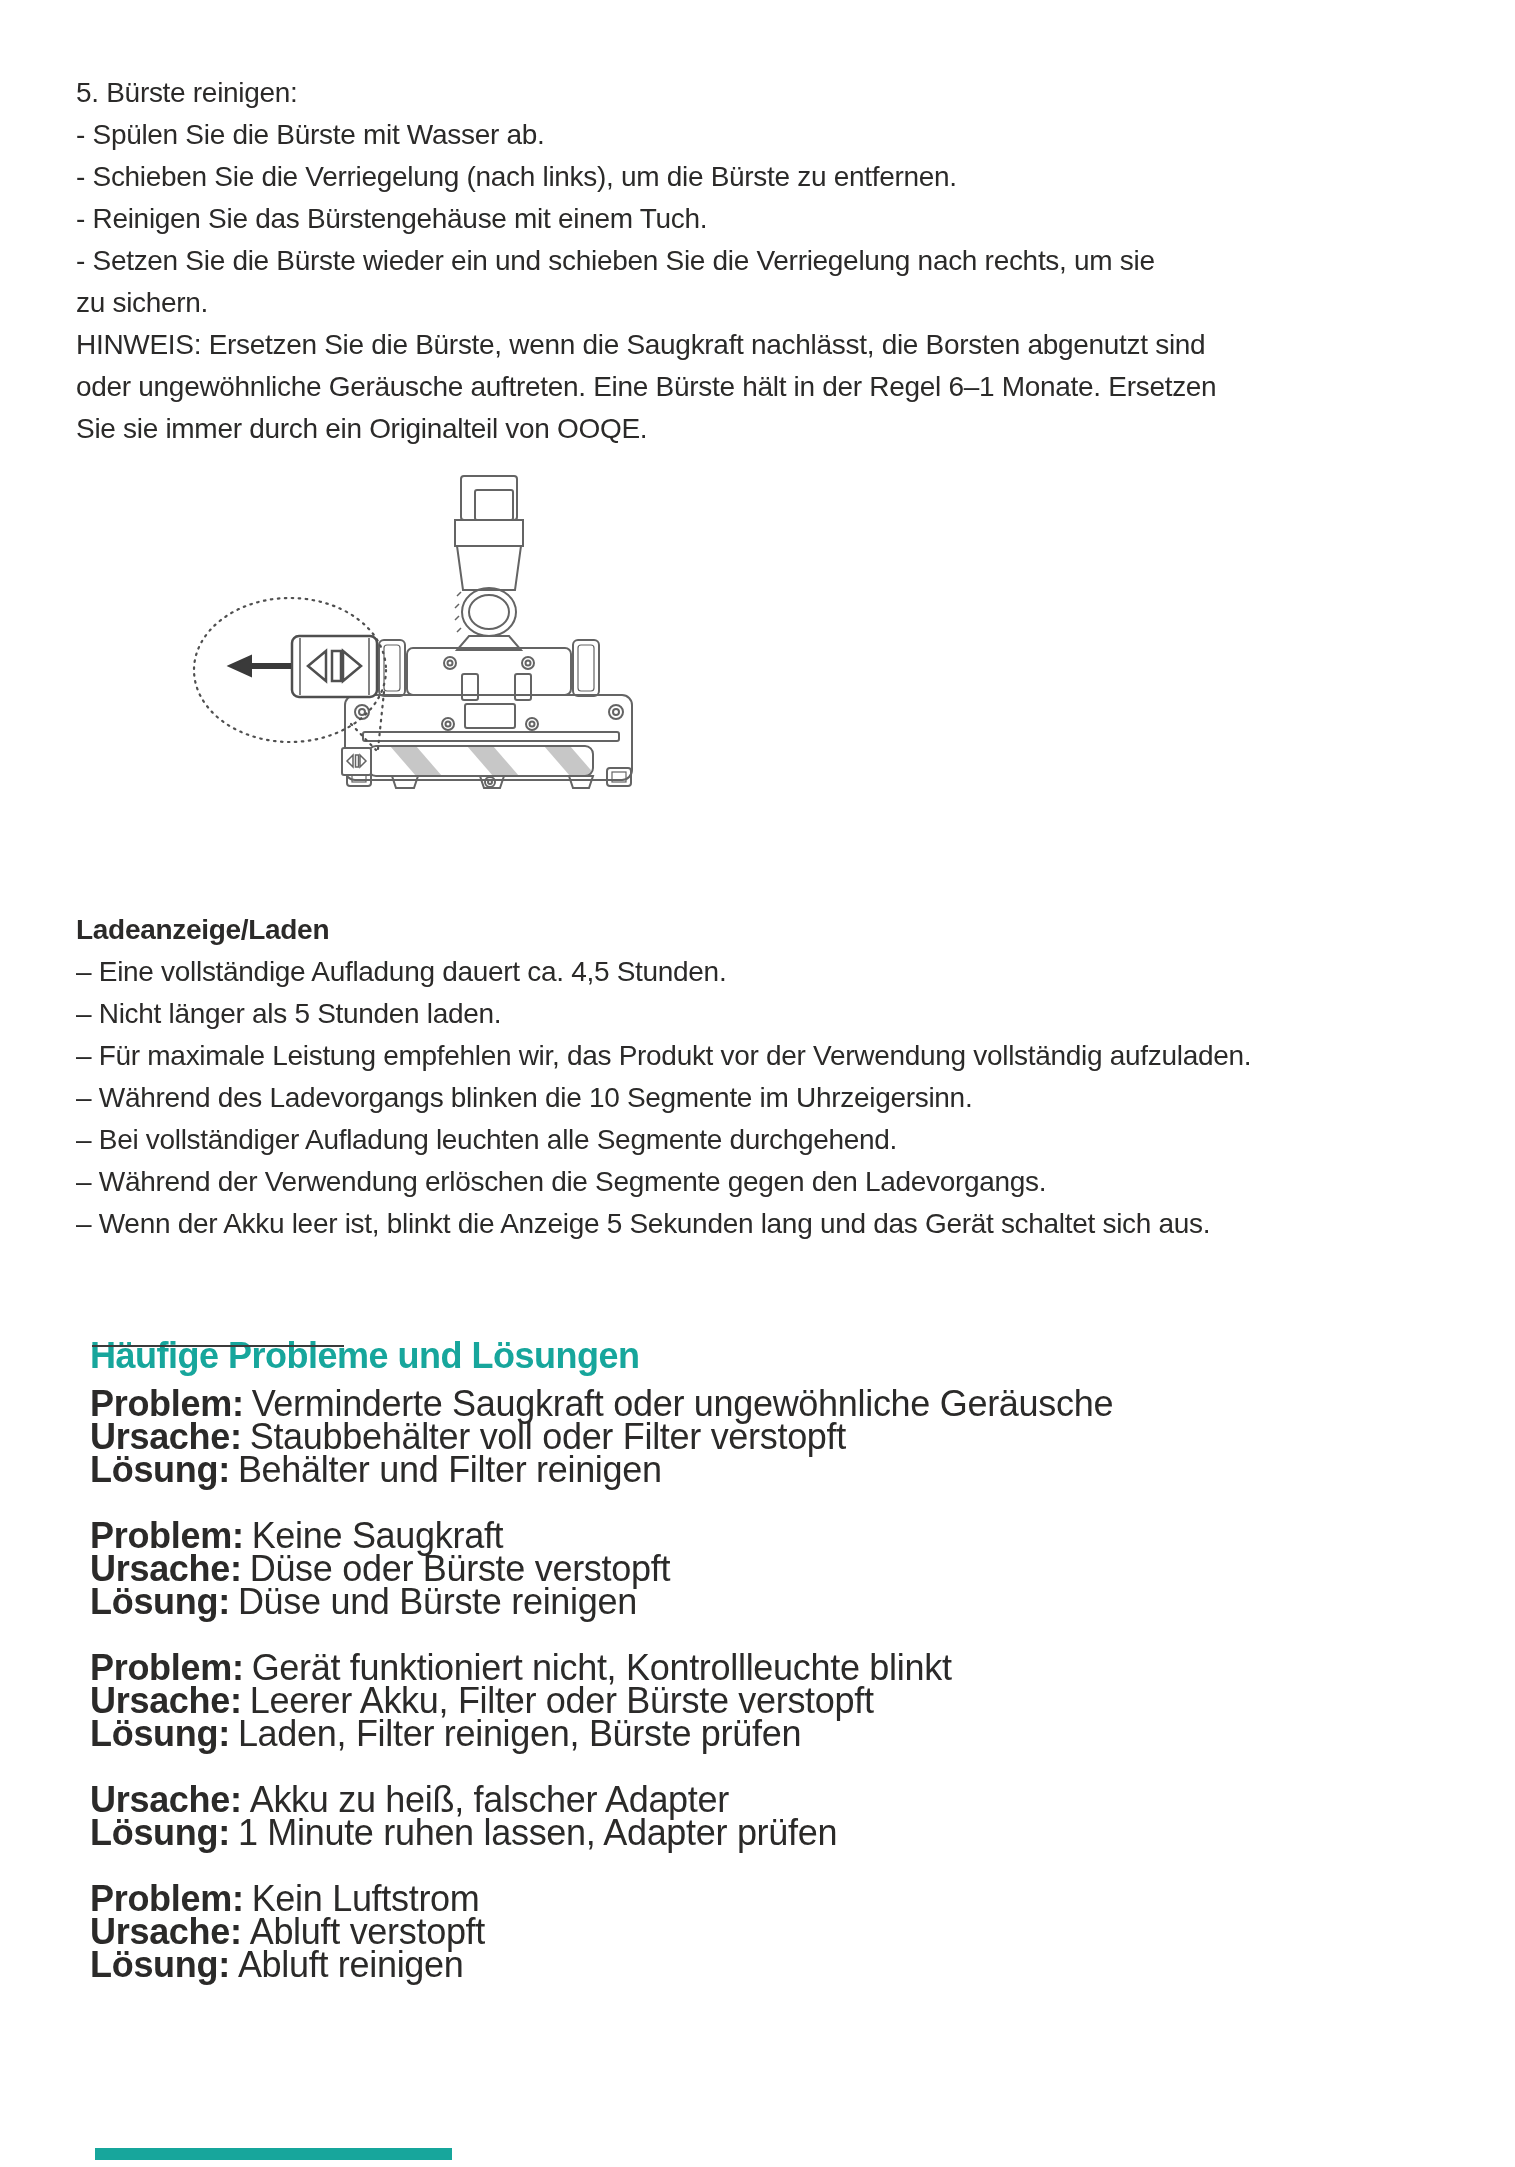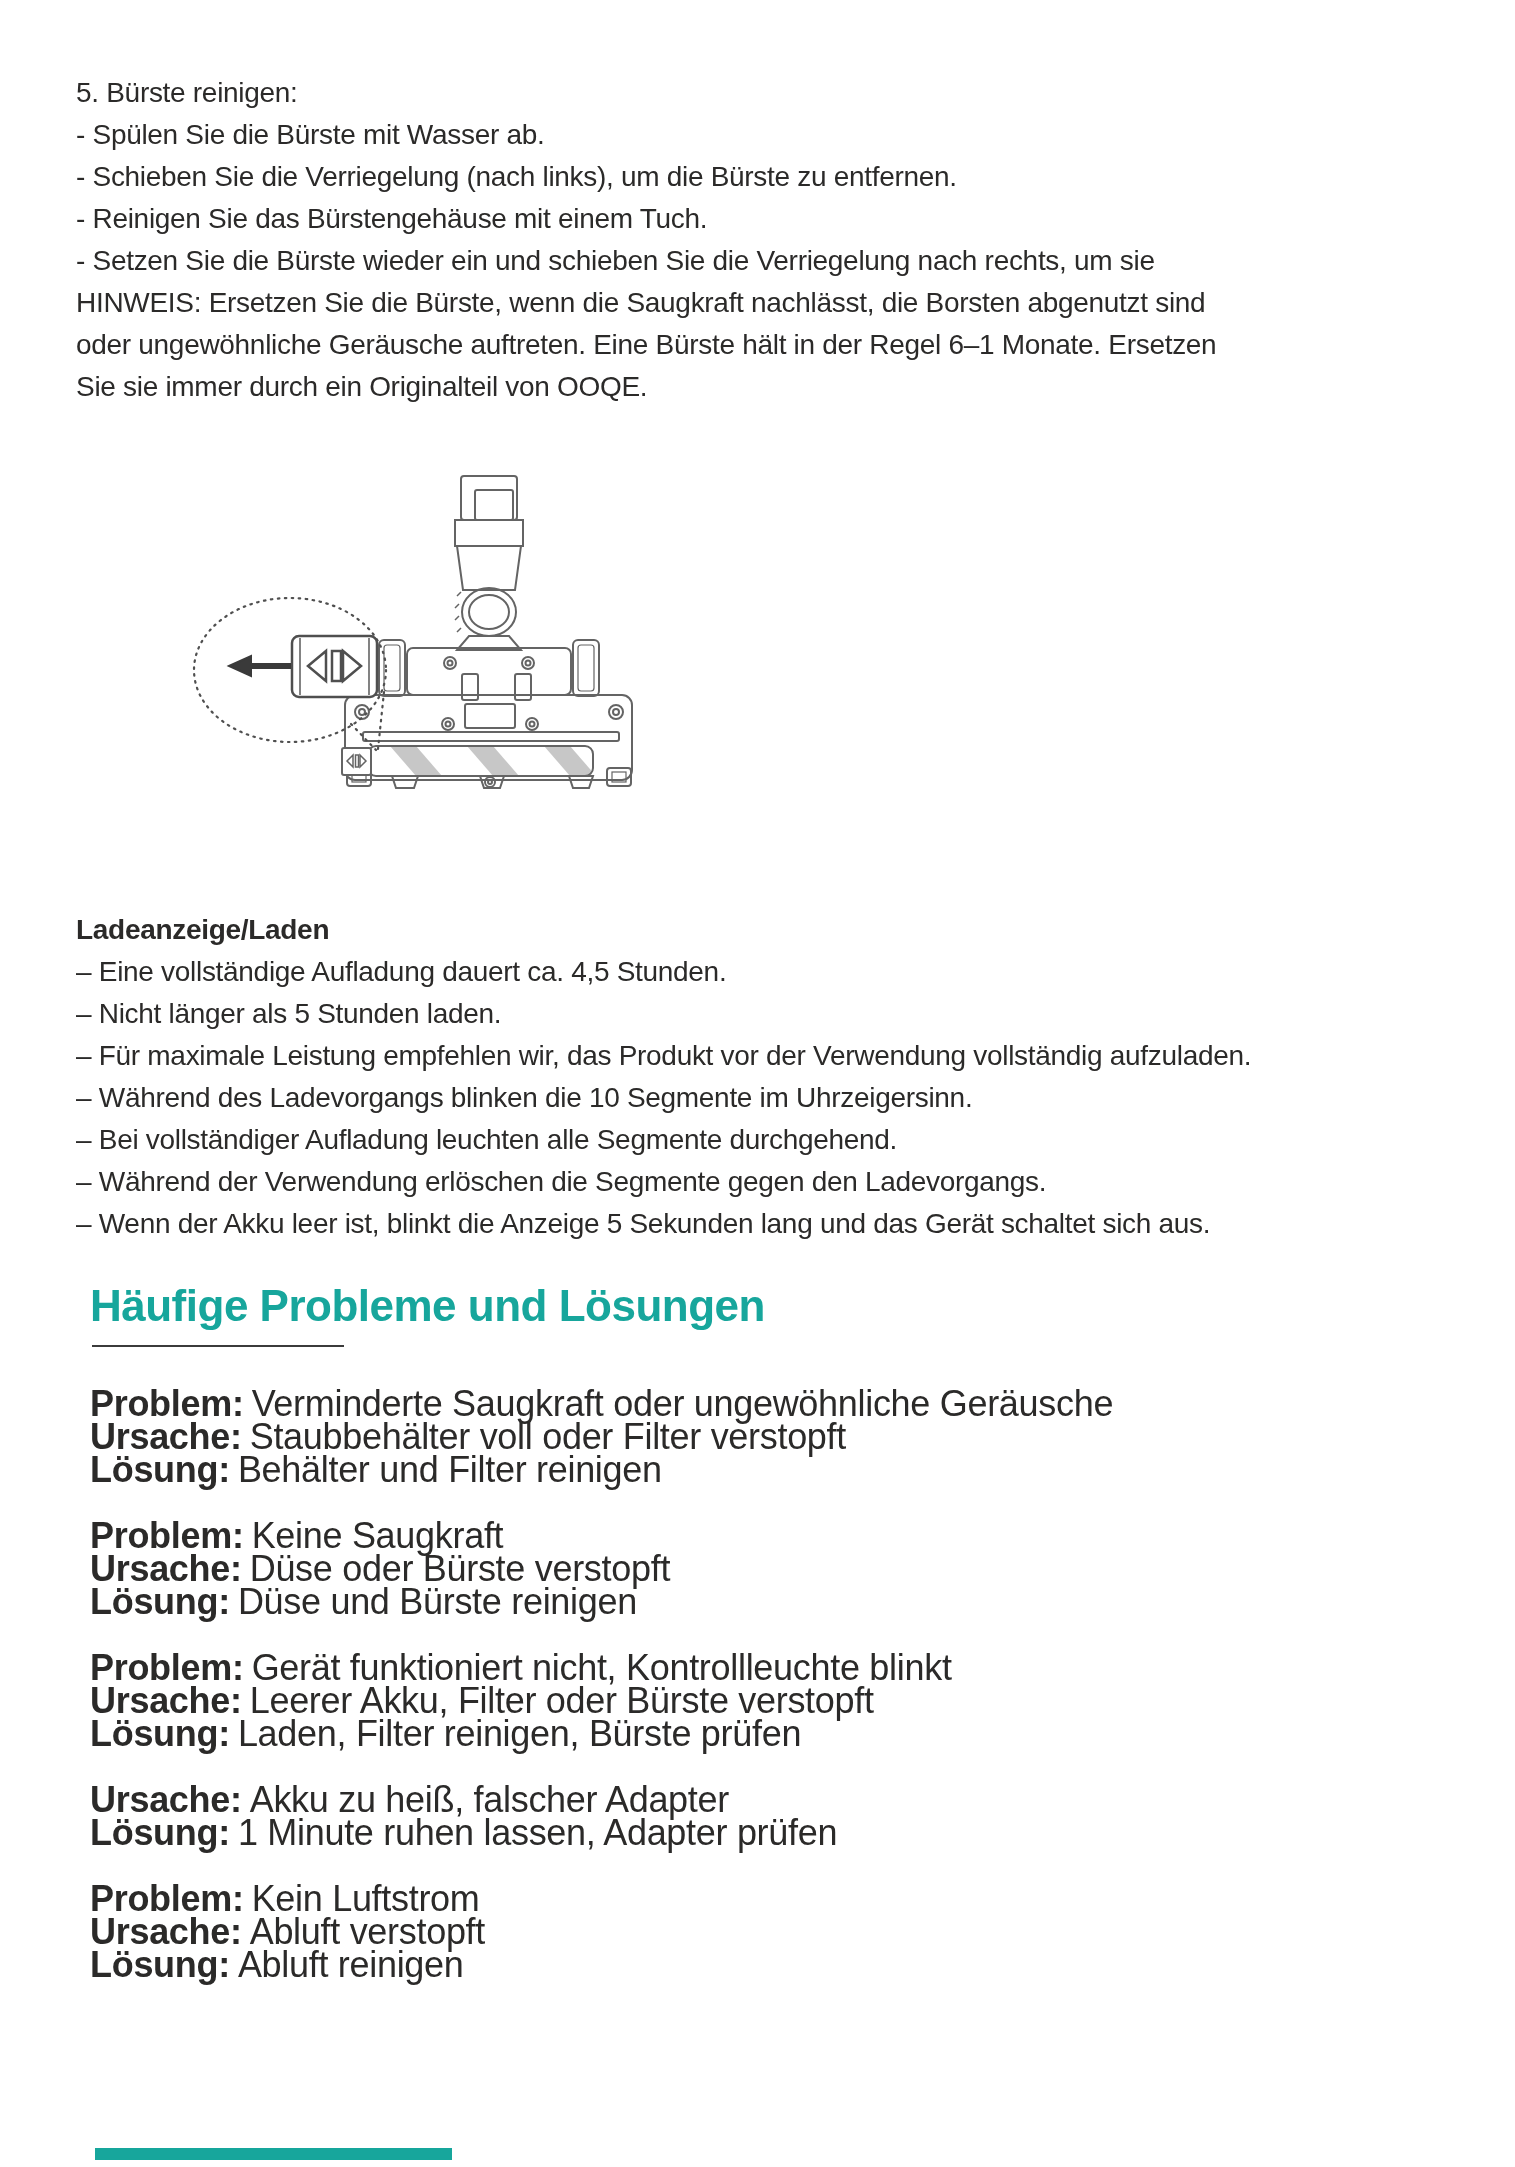--- a/index.html
+++ b/index.html
@@ -17,22 +17,22 @@
     font-size:28px;
     line-height:42px;
     letter-spacing:-0.3px;
   }
   .textline { white-space:pre; }
   .bold { font-weight:bold; }
   #brush-block { left:76px; top:72px; }
   #charging-block { left:76px; top:909px; }
   #ts-heading {
     position:absolute;
-    left:90px; top:1282px;
-    font-size:44px;
+    left:90px; top:1332px;
+    font-size:36px;
     line-height:48px;
     font-weight:bold;
     letter-spacing:-0.5px;
     white-space:pre;
   }
   #ts-rule {
     position:absolute;
     left:92px; top:1345px;
     width:252px; height:0;
     border-top:2px solid #3b3b3b;
@@ -61,20 +61,21 @@
 <body>
 
 <div class="page" style="color: rgb(43, 42, 41);">
 
   <div id="brush-block" class="body-block">
     <div class="textline">5. Bürste reinigen:</div>
     <div class="textline">- Spülen Sie die Bürste mit Wasser ab.</div>
     <div class="textline">- Schieben Sie die Verriegelung (nach links), um die Bürste zu entfernen.</div>
     <div class="textline">- Reinigen Sie das Bürstengehäuse mit einem Tuch.</div>
     <div class="textline">- Setzen Sie die Bürste wieder ein und schieben Sie die Verriegelung nach rechts, um sie</div>
+    <div class="textline">zu sichern.</div>
     <div class="textline">HINWEIS: Ersetzen Sie die Bürste, wenn die Saugkraft nachlässt, die Borsten abgenutzt sind</div>
     <div class="textline">oder ungewöhnliche Geräusche auftreten. Eine Bürste hält in der Regel 6–1 Monate. Ersetzen</div>
     <div class="textline">Sie sie immer durch ein Originalteil von OOQE.</div>
   </div>
 
   <div id="illustration-wrap">
     <svg width="790" height="440" viewBox="0 0 790 440" fill="none" stroke="#646464" stroke-width="2">
 
       <g>
         <rect x="336" y="16" width="56" height="44" rx="3"></rect>

